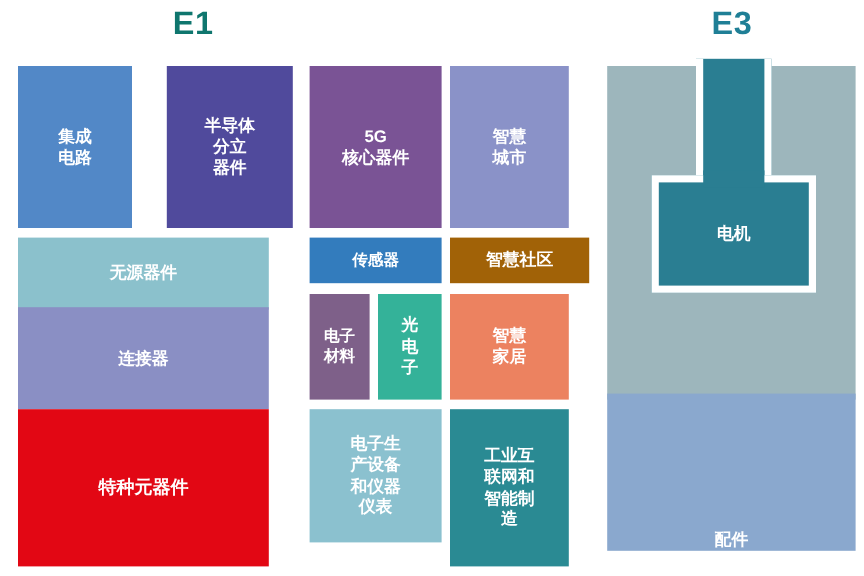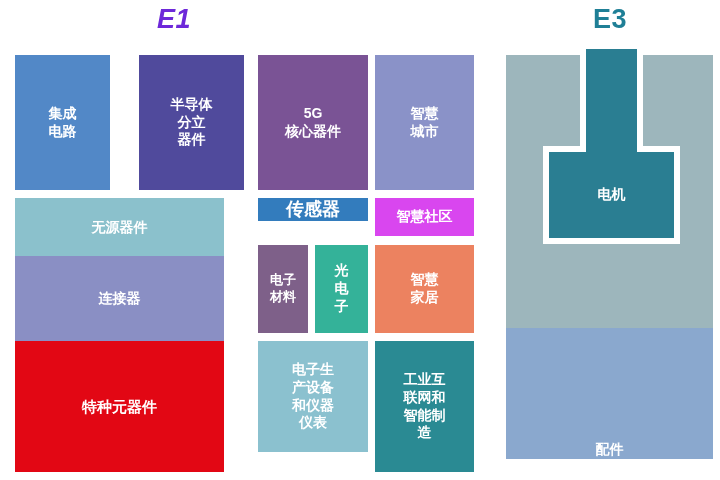--- a/index.html
+++ b/index.html
@@ -67,42 +67,42 @@
   .seam {
     position: absolute;
     background: #2a7e92;
   }
 </style>
 </head>
 <body>
 
 <div id="stage">
 
-  <div class="col-title" style="left: 69px; width: 210px; color: #6d28d9; font-style: italic;">
+  <div class="col-title" style="left: 56px; width: 210px; color: #0f766e;">
     <span>E1</span>
   </div>
   <div class="col-title" style="left: 505px; width: 210px; color: rgb(31, 127, 150);">
     <span>E3</span>
   </div>
 
   <div id="tiles-layer">
       <div class="tile" style="left: 15px; top: 55px; width: 95px; height: 135px; background: rgb(82, 136, 199); font-size: 14px;"><span class="tile-label">集成
 电路</span></div>
       <div class="tile" style="left: 119px; top: 55px; width: 105px; height: 135px; background: rgb(80, 74, 156); font-size: 14px; margin-left: 20px;"><span class="tile-label">半导体
 分立
 器件</span></div>
       <div class="tile" style="left: 15px; top: 198px; width: 209px; height: 60px; background: rgb(139, 193, 204); font-size: 14px;"><span class="tile-label">无源器件</span></div>
       <div class="tile" style="left: 15px; top: 256px; width: 209px; height: 85px; background: rgb(138, 143, 196); font-size: 14px;"><span class="tile-label">连接器</span></div>
       <div class="tile" style="left: 15px; top: 341px; width: 209px; height: 131px; background: rgb(226, 7, 20); font-size: 15px;"><span class="tile-label">特种元器件</span></div>
       <div class="tile" style="left: 258px; top: 55px; width: 110px; height: 135px; background: rgb(122, 83, 149); font-size: 14px;"><span class="tile-label">5G
 核心器件</span></div>
       <div class="tile" style="left: 375px; top: 55px; width: 99px; height: 135px; background: rgb(138, 146, 200); font-size: 14px;"><span class="tile-label">智慧
 城市</span></div>
-      <div class="tile" style="left: 258px; top: 198px; width: 110px; height: 23px; background: rgb(51, 124, 189); font-size: 18px;"><span class="tile-label">传感器</span></div>
-      <div class="tile" style="left: 375px; top: 198px; width: 99px; height: 38px; background: #d946ef; font-size: 14px; align-items: center;"><span class="tile-label">智慧社区</span></div>
+      <div class="tile" style="left: 258px; top: 198px; width: 110px; height: 38px; background: rgb(51, 124, 189); font-size: 13px;"><span class="tile-label">传感器</span></div>
+      <div class="tile" style="left: 375px; top: 198px; width: 116px; height: 38px; background: #a16207; font-size: 14px; align-items: center;"><span class="tile-label">智慧社区</span></div>
       <div class="tile" style="left: 258px; top: 245px; width: 50px; height: 88px; background: rgb(126, 96, 137); font-size: 13px;"><span class="tile-label">电子
 材料</span></div>
       <div class="tile" style="left: 315px; top: 245px; width: 53px; height: 88px; background: rgb(52, 178, 153); font-size: 14px;"><span class="tile-label">光
 电
 子</span></div>
       <div class="tile" style="left: 375px; top: 245px; width: 99px; height: 88px; background: rgb(236, 130, 96); font-size: 14px;"><span class="tile-label">智慧
 家居</span></div>
       <div class="tile" style="left: 258px; top: 341px; width: 110px; height: 111px; background: rgb(139, 193, 207); font-size: 14px;"><span class="tile-label">电子生
 产设备
 和仪器

